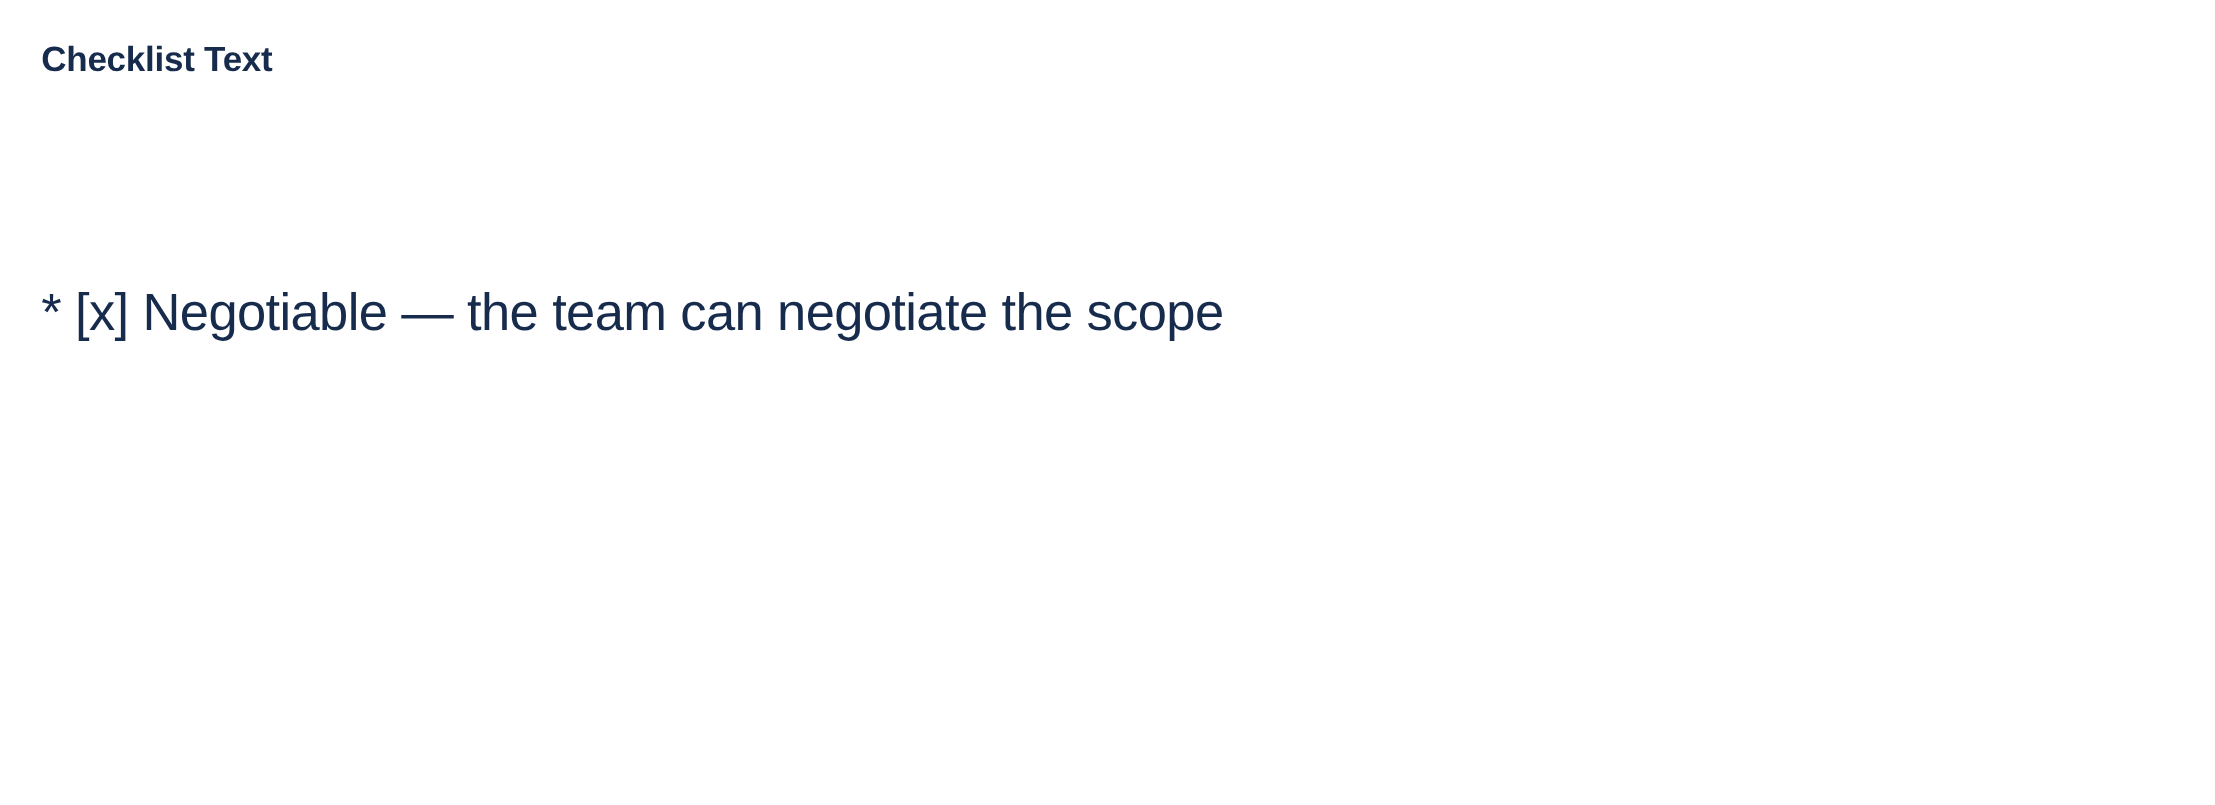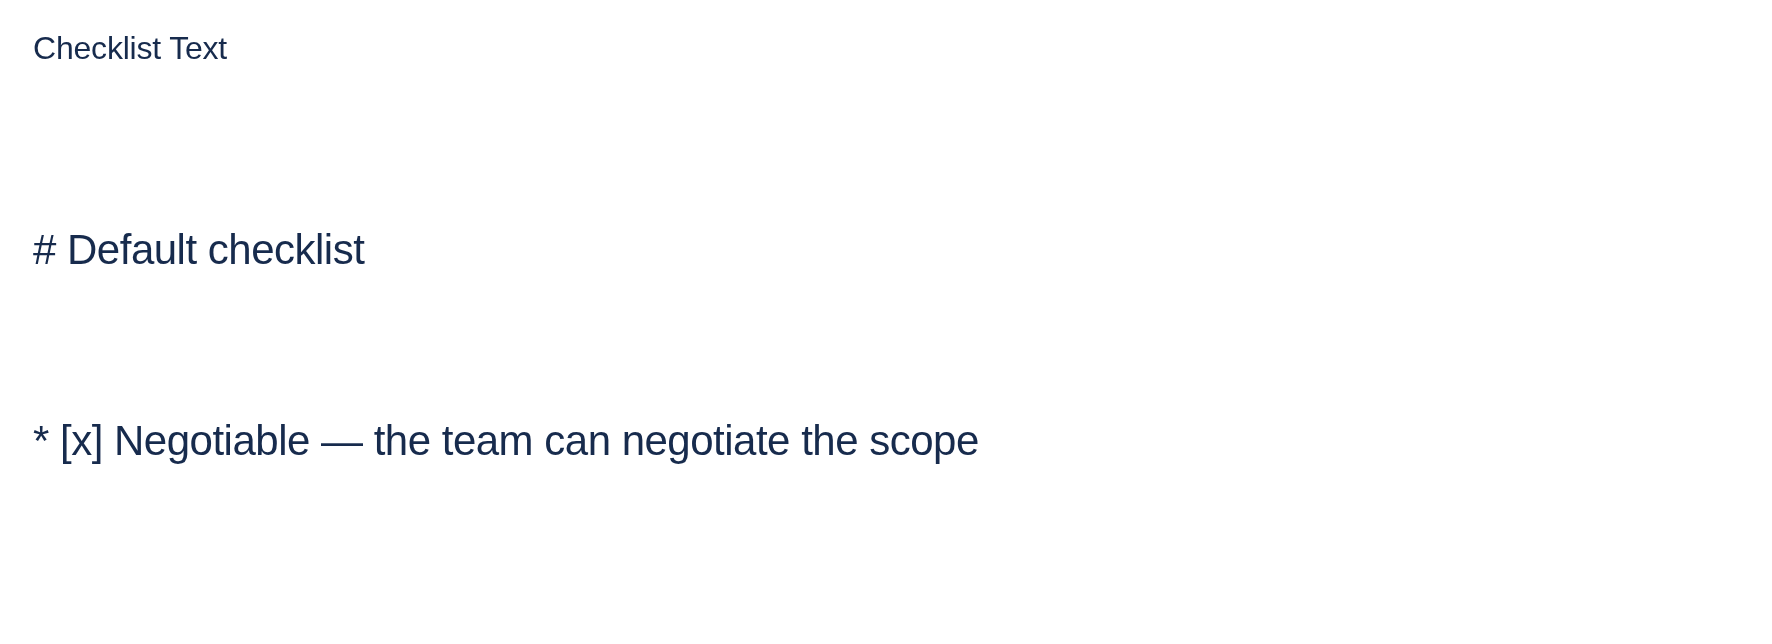--- a/index.html
+++ b/index.html
@@ -15,23 +15,23 @@
     background: var(--bg-color);
     font-family: "Liberation Sans", "DejaVu Sans", sans-serif;
     overflow: hidden;
   }
   .field-wrap {
     padding: 28px 20px 0 33px;
     color: var(--text-color);
   }
   .field-label {
     margin: 0 0 23px 0;
-    font-size: 32px;
+    font-size: 28px;
     line-height: 40px;
-    font-weight: 400;
+    font-weight: 700;
     letter-spacing: -0.2px;
     color: var(--text-color);
   }
   .checklist-value {
     font-size: 42px;
     line-height: 63.5px;
     font-weight: 400;
     letter-spacing: -0.5px;
     color: var(--text-color);
     white-space: pre-wrap;
@@ -40,20 +40,19 @@
     min-height: 63.5px;
   }
 </style>
 </head>
 <body>
 
 <main class="field-wrap">
   <h2 class="field-label">Checklist Text</h2>
 
   <div class="checklist-value">
-    <div class="checklist-line"># Default checklist</div>
     <div class="checklist-line">* [x] Negotiable — the team can negotiate the scope</div>
     
     
     
     
   </div>
 </main>
 
 </body></html>

